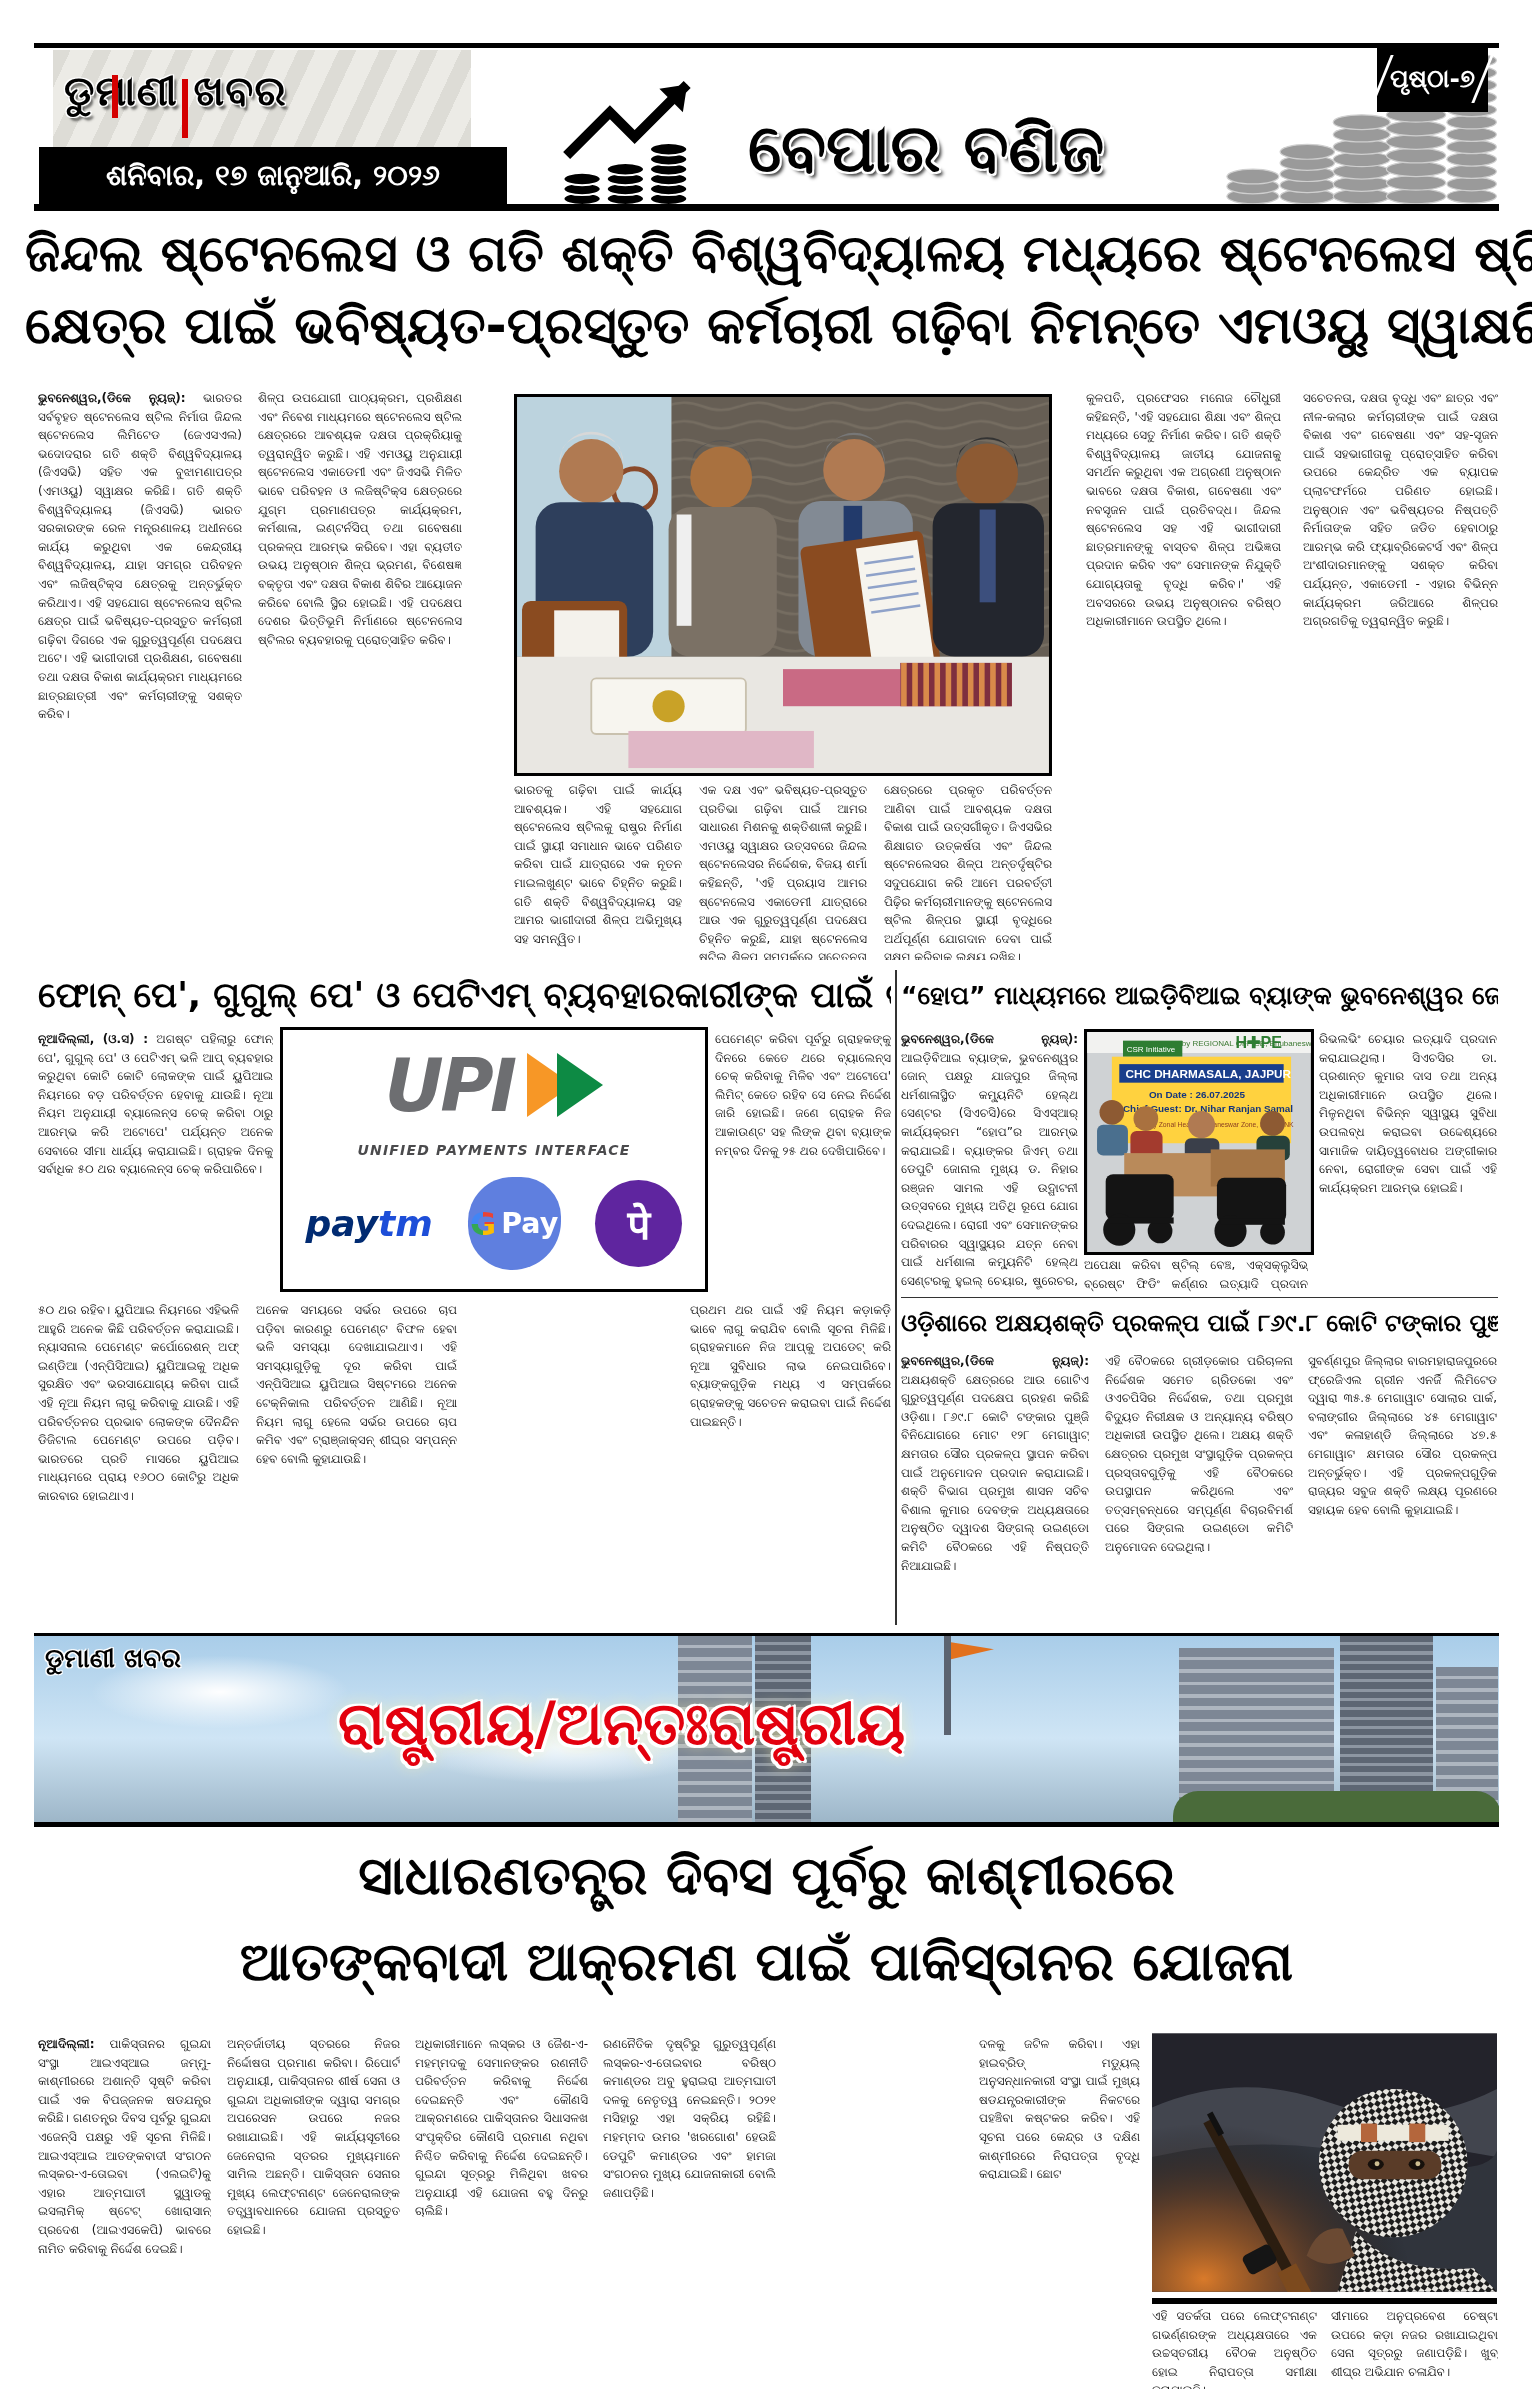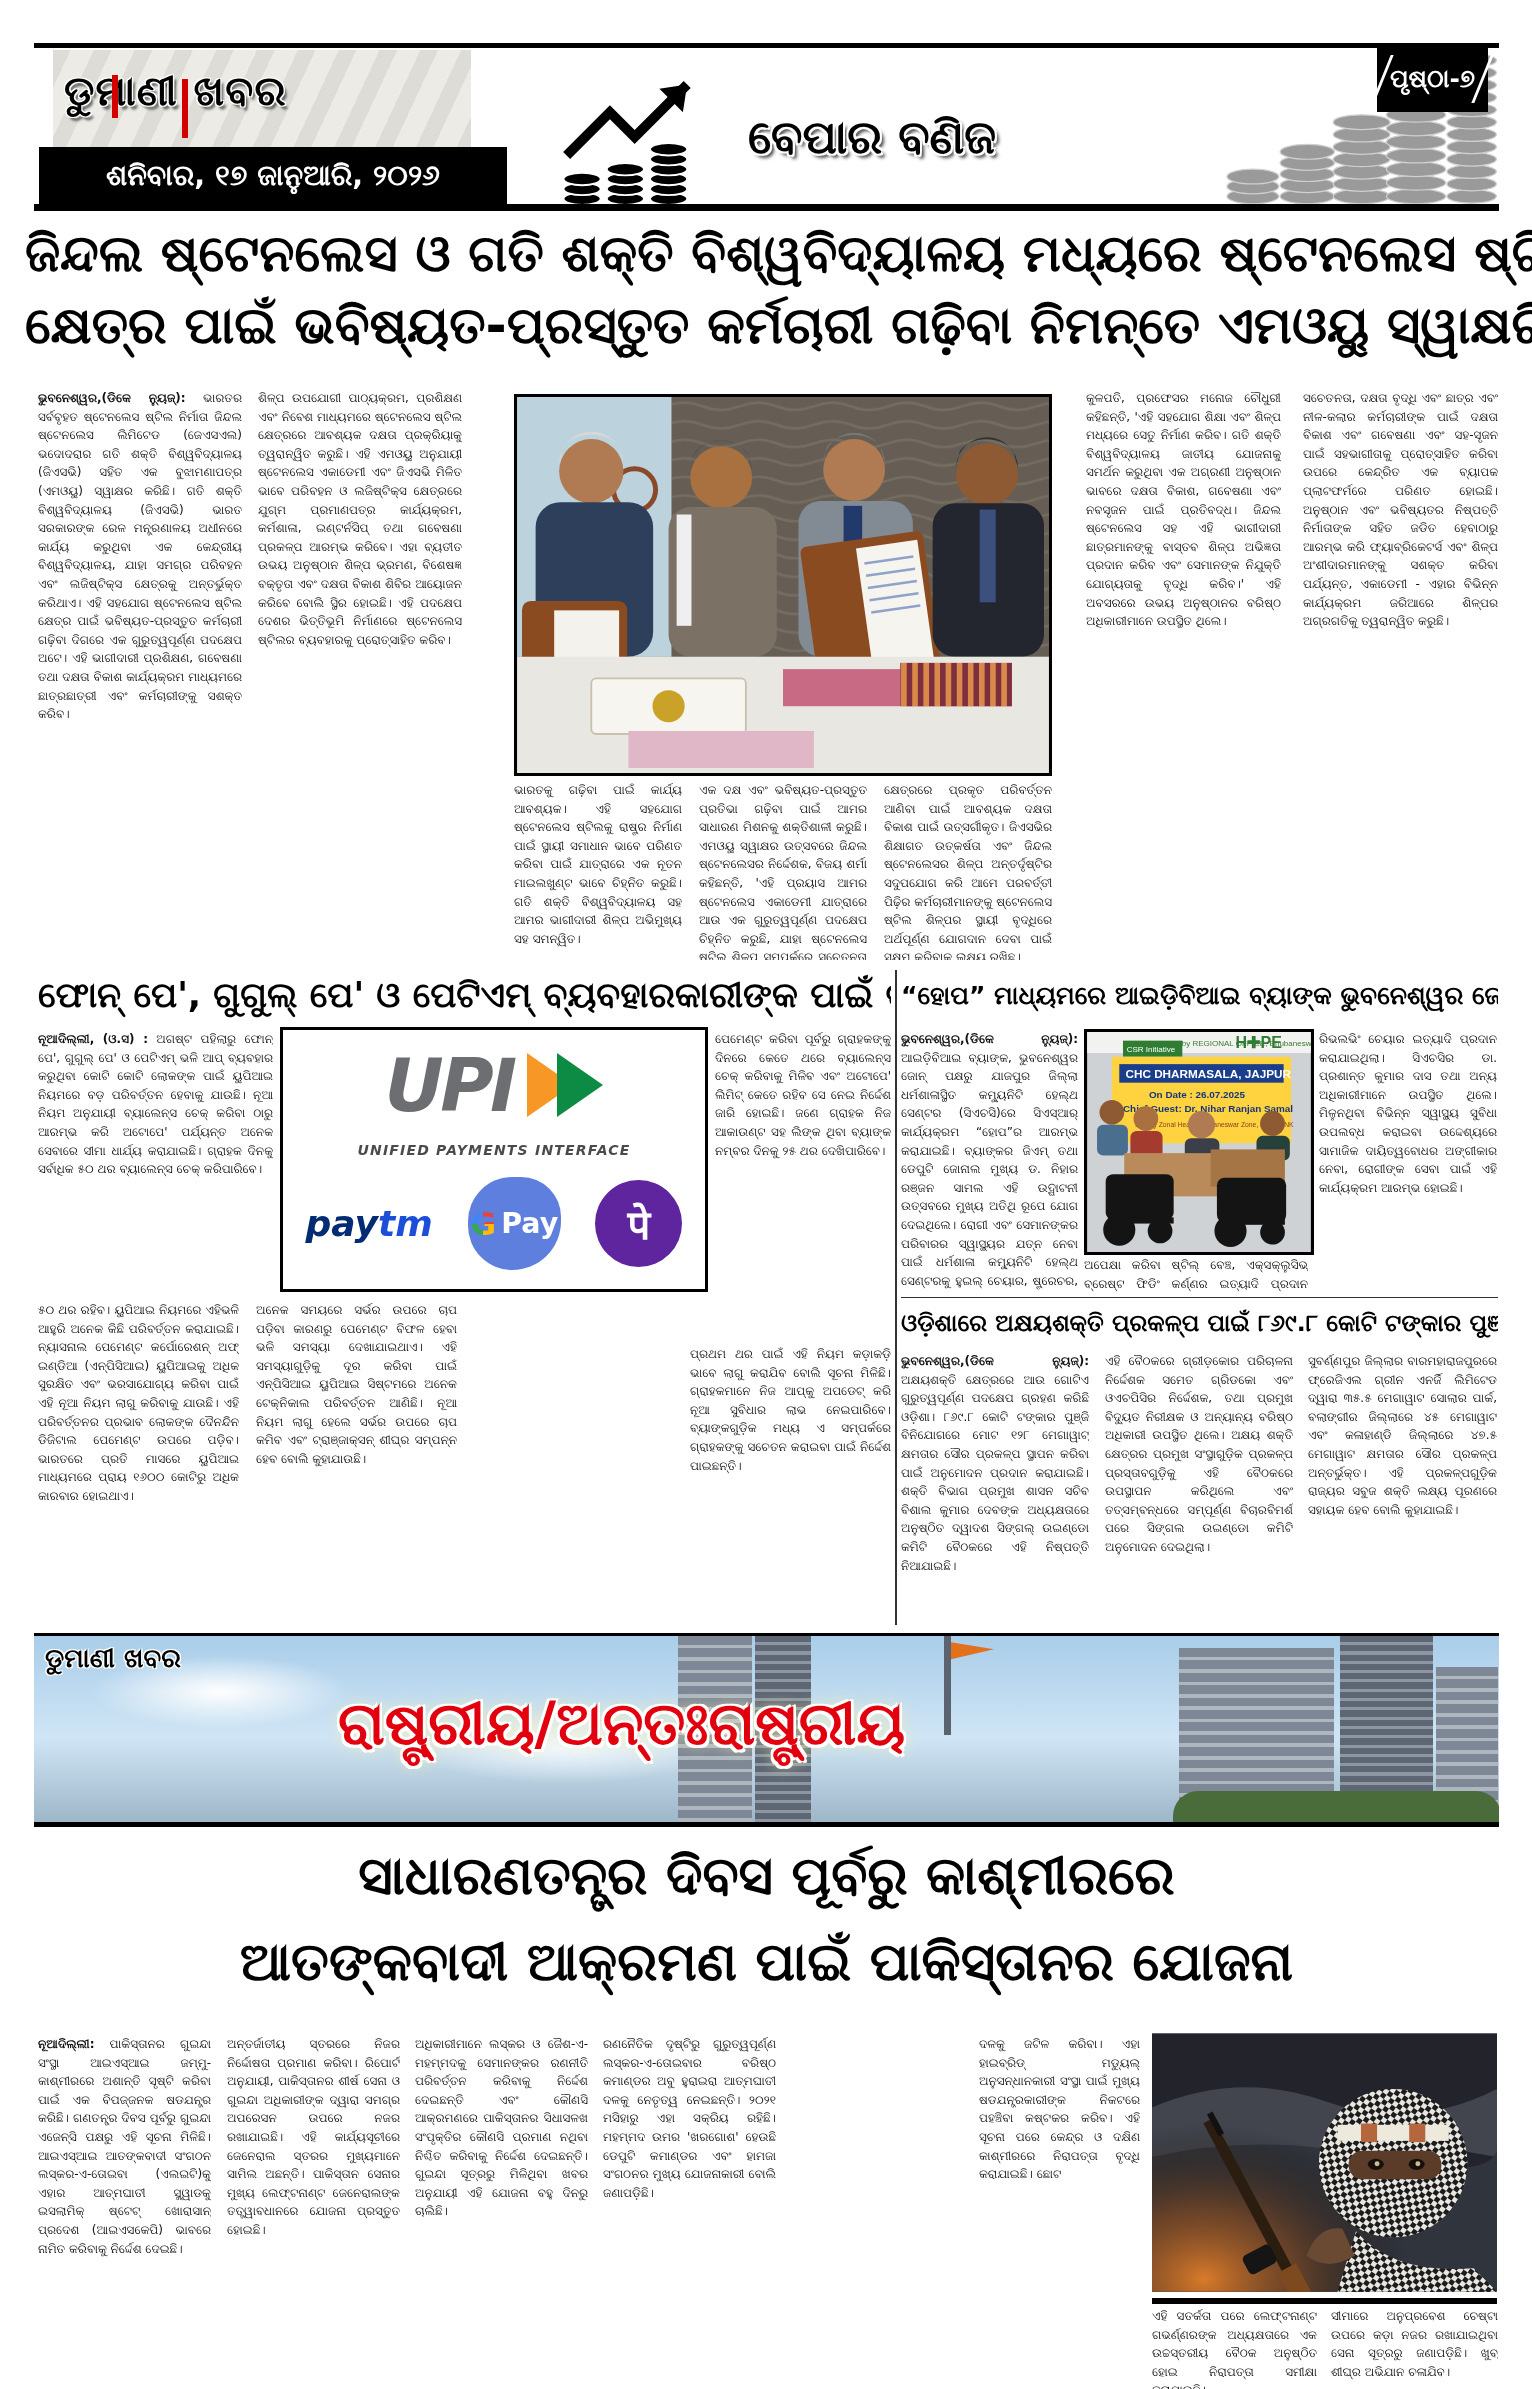--- a/index.html
+++ b/index.html
@@ -10,21 +10,21 @@
   .toprule{background:#000;}
   .masthead-box{background:#e6e5e0;
     background-image:repeating-linear-gradient(115deg,#dddcd6 0 16px,#ecebe6 16px 37px),
                      radial-gradient(circle at 70% 75%,#cfcec8 0 56px,transparent 56px);
     overflow:hidden;}
   .masthead-title{font-weight:900;font-size:41px;letter-spacing:1.2px;color:#000;
     text-shadow:1.2px 1.2px 0 #fff,-1.2px -1.2px 0 #fff,1.2px -1.2px 0 #fff,-1.2px 1.2px 0 #fff,3.1px 3.7px 2.5px rgba(0,0,0,.55);}
   .masthead-accent{position:absolute;width:5.6px;background:#d40000;}
   .date-bar{background:#000;display:flex;align-items:center;justify-content:center;}
   .date-text{color:#fff;font-weight:bold;font-size:28.5px;white-space:nowrap;}
-  .section-title{font-weight:900;font-size:46px;white-space:nowrap;color:#000;
+  .section-title{font-weight:900;font-size:66px;white-space:nowrap;color:#000;
     text-shadow:0 0 3.1px #fff,1.9px 1.9px 0 #fff,-1.9px -1.9px 0 #fff,1.9px -1.9px 0 #fff,-1.9px 1.9px 0 #fff,3.7px 4.3px 3.7px rgba(0,0,0,.8);}
   .badge{background:#000;display:flex;align-items:center;justify-content:center;gap:6.2px;}
   .badge .slash{display:inline-block;width:3.1px;height:48px;background:#fff;transform:skewX(-22deg);}
   .badge-text{color:#fff;font-weight:bold;font-size:25px;white-space:nowrap;}
   .thickrule{background:#000;}
   
   .h1line{font-weight:900;font-size:51px;line-height:1.42;text-align:center;white-space:nowrap;color:#000;}
   .h2line{font-weight:900;font-size:53px;line-height:1.62;text-align:center;white-space:nowrap;color:#000;}
   .subhead{font-weight:900;text-align:center;white-space:nowrap;overflow:hidden;color:#000;}
   
@@ -257,21 +257,21 @@
       <div class="phonepe">
           <span>पे</span>
         </div>
     </div>
   </div>
 
   <div class="abs col" style="left:715px;top:1030px;width:176px;height:262px;">ପେମେଣ୍ଟ କରିବା ପୂର୍ବରୁ ଗ୍ରାହକଙ୍କୁ ଦିନରେ କେତେ ଥରେ ବ୍ୟାଲେନ୍ସ ଚେକ୍ କରିବାକୁ ମିଳିବ ଏବଂ ଅଟୋପେ' ଲିମିଟ୍ କେତେ ରହିବ ସେ ନେଇ ନିର୍ଦ୍ଦେଶ ଜାରି ହୋଇଛି। ଜଣେ ଗ୍ରାହକ ନିଜ ଆକାଉଣ୍ଟ ସହ ଲିଙ୍କ ଥିବା ବ୍ୟାଙ୍କ ନମ୍ବର ଦିନକୁ ୨୫ ଥର ଦେଖିପାରିବେ।</div>
 
   <div class="abs col" style="left:38px;top:1301px;width:201px;height:323px;">୫୦ ଥର ରହିବ। ୟୁପିଆଇ ନିୟମରେ ଏହିଭଳି ଆହୁରି ଅନେକ କିଛି ପରିବର୍ତ୍ତନ କରାଯାଇଛି। ନ୍ୟାସନାଲ ପେମେଣ୍ଟ କର୍ପୋରେଶନ୍ ଅଫ୍ ଇଣ୍ଡିଆ (ଏନ୍ପିସିଆଇ) ୟୁପିଆଇକୁ ଅଧିକ ସୁରକ୍ଷିତ ଏବଂ ଭରସାଯୋଗ୍ୟ କରିବା ପାଇଁ ଏହି ନୂଆ ନିୟମ ଲାଗୁ କରିବାକୁ ଯାଉଛି। ଏହି ପରିବର୍ତ୍ତନର ପ୍ରଭାବ ଲୋକଙ୍କ ଦୈନନ୍ଦିନ ଡିଜିଟାଲ ପେମେଣ୍ଟ ଉପରେ ପଡ଼ିବ। ଭାରତରେ ପ୍ରତି ମାସରେ ୟୁପିଆଇ ମାଧ୍ୟମରେ ପ୍ରାୟ ୧୬୦୦ କୋଟିରୁ ଅଧିକ କାରବାର ହୋଇଥାଏ।</div>
   <div class="abs col" style="left:256px;top:1301px;width:201px;height:323px;">ଅନେକ ସମୟରେ ସର୍ଭର ଉପରେ ଚାପ ପଡ଼ିବା କାରଣରୁ ପେମେଣ୍ଟ ବିଫଳ ହେବା ଭଳି ସମସ୍ୟା ଦେଖାଯାଇଥାଏ। ଏହି ସମସ୍ୟାଗୁଡ଼ିକୁ ଦୂର କରିବା ପାଇଁ ଏନ୍ପିସିଆଇ ୟୁପିଆଇ ସିଷ୍ଟମରେ ଅନେକ ଟେକ୍ନିକାଲ ପରିବର୍ତ୍ତନ ଆଣିଛି। ନୂଆ ନିୟମ ଲାଗୁ ହେଲେ ସର୍ଭର ଉପରେ ଚାପ କମିବ ଏବଂ ଟ୍ରାଞ୍ଜାକ୍ସନ୍ ଶୀଘ୍ର ସମ୍ପନ୍ନ ହେବ ବୋଲି କୁହାଯାଉଛି।</div>
-  <div class="abs col" style="left:690px;top:1301px;width:201px;height:323px;margin-top:44px;">ପ୍ରଥମ ଥର ପାଇଁ ଏହି ନିୟମ କଡ଼ାକଡ଼ି ଭାବେ ଲାଗୁ କରାଯିବ ବୋଲି ସୂଚନା ମିଳିଛି। ଗ୍ରାହକମାନେ ନିଜ ଆପ୍କୁ ଅପଡେଟ୍ କରି ନୂଆ ସୁବିଧାର ଲାଭ ନେଇପାରିବେ। ବ୍ୟାଙ୍କଗୁଡ଼ିକ ମଧ୍ୟ ଏ ସମ୍ପର୍କରେ ଗ୍ରାହକଙ୍କୁ ସଚେତନ କରାଇବା ପାଇଁ ନିର୍ଦ୍ଦେଶ ପାଇଛନ୍ତି।</div>
+  <div class="abs col" style="left:690px;top:1301px;width:201px;height:323px;">ପ୍ରଥମ ଥର ପାଇଁ ଏହି ନିୟମ କଡ଼ାକଡ଼ି ଭାବେ ଲାଗୁ କରାଯିବ ବୋଲି ସୂଚନା ମିଳିଛି। ଗ୍ରାହକମାନେ ନିଜ ଆପ୍କୁ ଅପଡେଟ୍ କରି ନୂଆ ସୁବିଧାର ଲାଭ ନେଇପାରିବେ। ବ୍ୟାଙ୍କଗୁଡ଼ିକ ମଧ୍ୟ ଏ ସମ୍ପର୍କରେ ଗ୍ରାହକଙ୍କୁ ସଚେତନ କରାଇବା ପାଇଁ ନିର୍ଦ୍ଦେଶ ପାଇଛନ୍ତି।</div>
 
   <div class="abs vrule" style="left:895px;top:970px;width:1.9px;height:655px;"></div>
 
   <div class="abs subhead" style="left:901px;top:970px;width:597px;height:51px;font-size:25px;line-height:51px;">“ହୋପ” ମାଧ୍ୟମରେ ଆଇଡ଼ିବିଆଇ ବ୍ୟାଙ୍କ ଭୁବନେଶ୍ୱର ଜୋନ୍ର ସିଏସ୍ଆର୍ କାର୍ଯ୍ୟକ୍ରମ</div>
 
   <div class="abs col" style="left:901px;top:1030px;width:177px;height:262px;">
     <span class="dl">ଭୁବନେଶ୍ୱର,(ଡିକେ ନ୍ୟୁଜ୍):</span>
     <span>ଆଇଡ଼ିବିଆଇ ବ୍ୟାଙ୍କ, ଭୁବନେଶ୍ୱର ଜୋନ୍ ପକ୍ଷରୁ ଯାଜପୁର ଜିଲ୍ଲା ଧର୍ମଶାଳାସ୍ଥିତ କମ୍ୟୁନିଟି ହେଲ୍ଥ ସେଣ୍ଟର (ସିଏଚସି)ରେ ସିଏସ୍ଆର୍ କାର୍ଯ୍ୟକ୍ରମ “ହୋପ”ର ଆରମ୍ଭ କରାଯାଇଛି। ବ୍ୟାଙ୍କର ଜିଏମ୍ ତଥା ଡେପୁଟି ଜୋନାଲ ମୁଖ୍ୟ ଡ. ନିହାର ରଞ୍ଜନ ସାମଲ ଏହି ଉଦ୍ଘାଟନୀ ଉତ୍ସବରେ ମୁଖ୍ୟ ଅତିଥି ରୂପେ ଯୋଗ ଦେଇଥିଲେ। ରୋଗୀ ଏବଂ ସେମାନଙ୍କର ପରିବାରର ସ୍ୱାସ୍ଥ୍ୟର ଯତ୍ନ ନେବା ପାଇଁ ଧର୍ମଶାଳା କମ୍ୟୁନିଟି ହେଲ୍ଥ ସେଣ୍ଟରକୁ ହୁଇଲ୍ ଚେୟାର, ଷ୍ଟ୍ରେଚର, ବିପି ମେସିନ, ରୋଗୀ ବସିବା ପାଇଁ ଷ୍ଟୁଲ, ଓପିଡିରେ ପାଇଁ ରୋଗୀ</span>
   </div>
 

